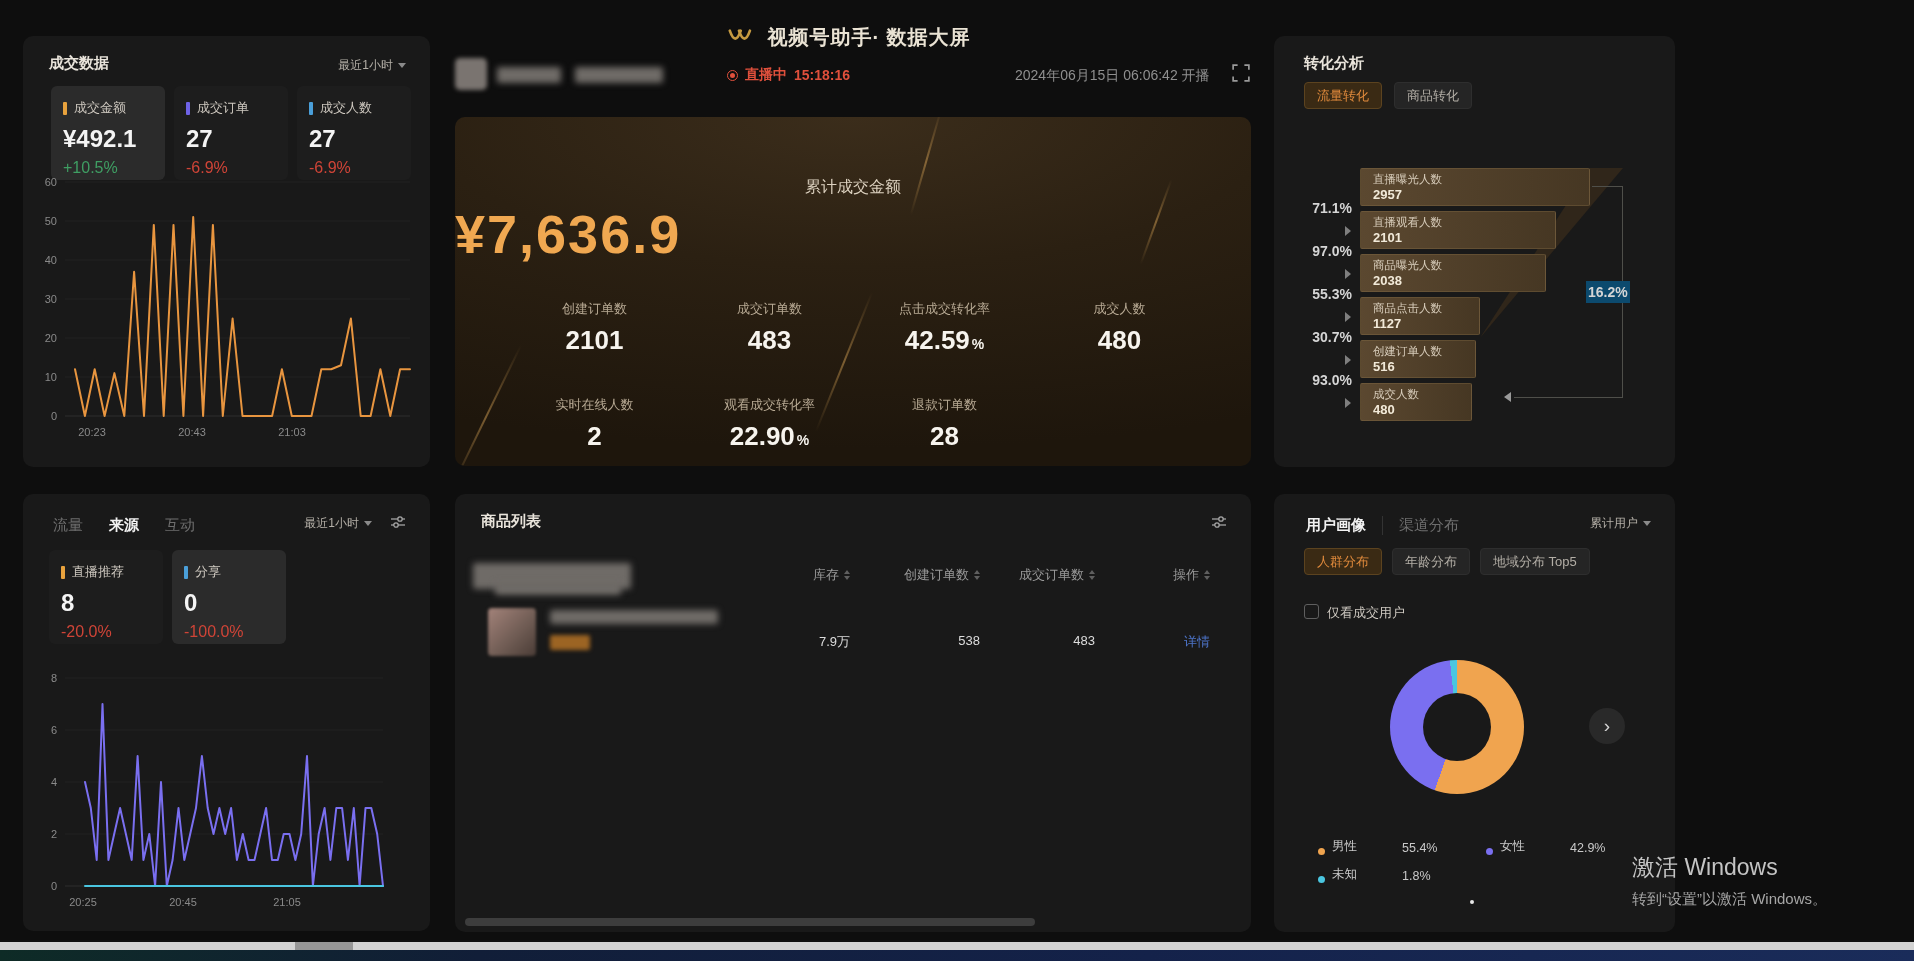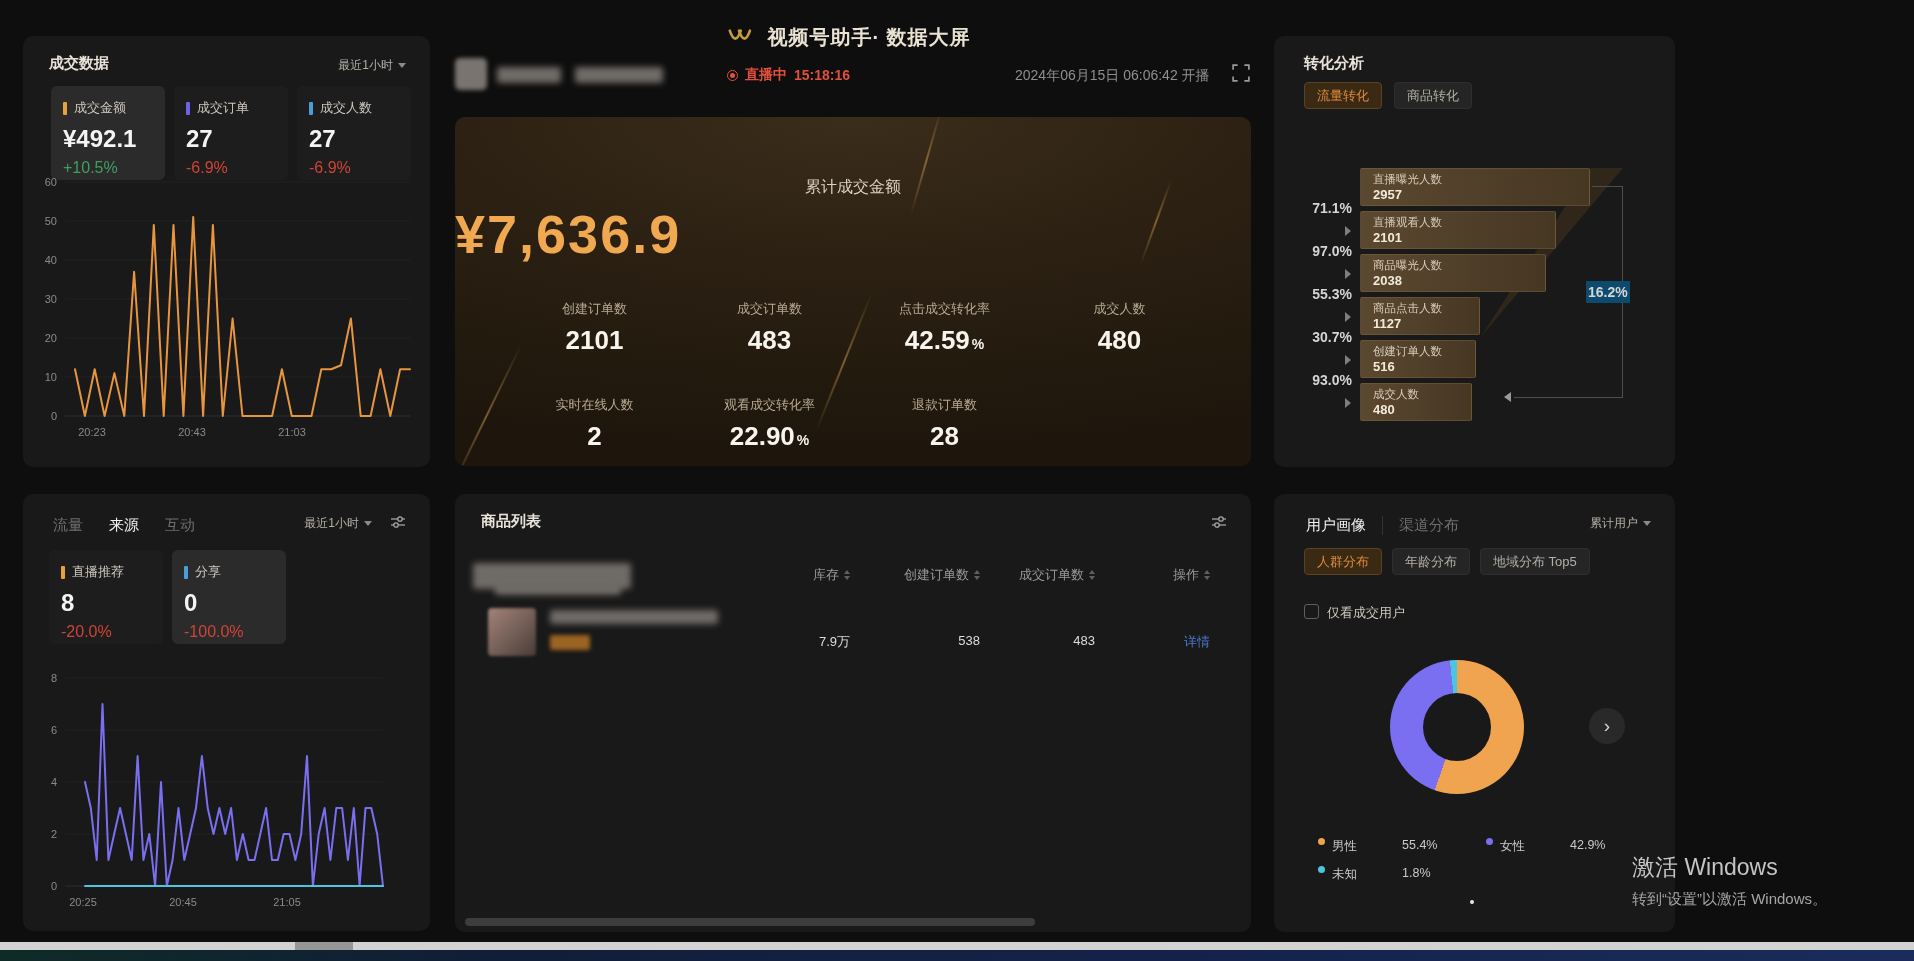--- a/index.html
+++ b/index.html
@@ -44,21 +44,21 @@
 .sum-amount{position:absolute;top:86px;width:100%;font-size:54px;font-weight:bold;color:#f0a851;letter-spacing:2px}
 #summary-stats{position:absolute;left:52px;top:183px;width:700px;display:grid;grid-template-columns:repeat(4,1fr);row-gap:40px}
 .stat{text-align:center}
 .slabel{font-size:13px;color:#b9ab95}
 .svalue{font-size:26px;font-weight:bold;color:#f7f4ee;margin-top:7px}
 .ssuffix{font-size:14px;margin-left:2px}
 .streak{position:absolute;width:2px;background:linear-gradient(180deg,rgba(232,176,92,0),#e8b05c,rgba(232,176,92,0));opacity:.45}
 
 .ttabs{position:absolute;display:flex;font-size:15px;align-items:center}
 .ttab{color:#6e6e6e;cursor:pointer}
-.ttab.on{color:#f2f2f2;font-weight:normal}
+.ttab.on{color:#f2f2f2;font-weight:bold}
 #traffic-tabs{left:30px;top:22px;gap:26px}
 #profile-tabs{left:32px;top:22px}
 #profile-tabs .ttab{padding-right:16px}
 #profile-tabs .ttab+.ttab{border-left:1px solid #333;padding-left:16px}
 .pills{position:absolute;display:flex;gap:12px}
 #funnel-tabs{left:30px;top:46px}
 #profile-subtabs{left:30px;top:54px;gap:10px}
 .pill{height:27px;padding:0 12px;display:flex;align-items:center;font-size:13px;border-radius:4px;background:#252525;color:#b3aea6;border:1px solid #2e2e2e;cursor:pointer}
 .pill.on{background:#3a2a14;color:#e08a3c;border-color:#5c431f}
 
@@ -88,21 +88,21 @@
 .prow-title-blur{left:95px;top:116px;width:168px;height:14px}
 .prow-tag-blur{left:95px;top:141px;width:40px;height:15px;background:#9c6423;filter:blur(2px)}
 .hscroll{position:absolute;left:10px;top:424px;width:570px;height:8px;border-radius:4px;background:#3d3d3d;cursor:pointer}
 
 .checkbox-row{position:absolute;left:30px;top:110px;display:flex;gap:8px;align-items:flex-start;font-size:13px;color:#cfcac2;cursor:pointer}
 .checkbox{width:15px;height:15px;border:1px solid #5f5f5f;border-radius:3px}
 #donut{position:absolute;left:116px;top:166px;width:134px;height:134px;border-radius:50%}
 #donut::after{content:'';position:absolute;inset:33px;background:#191919;border-radius:50%}
 .next-btn{position:absolute;left:315px;top:214px;width:36px;height:36px;border-radius:50%;background:rgba(255,255,255,.07);display:flex;align-items:center;justify-content:center;color:#d5d5d5;font-size:19px;cursor:pointer}
 #profile-legend{position:absolute;left:44px;top:344px;display:grid;grid-template-columns:168px 168px;row-gap:11px}
-.litem{display:flex;align-items:flex-start;font-size:12.5px;color:#c9c9c9;cursor:pointer}
+.litem{display:flex;align-items:flex-end;font-size:12.5px;color:#c9c9c9;cursor:pointer}
 .ldot{width:7px;height:7px;border-radius:50%;margin-right:7px}
 .llabel{width:70px}
 .carousel-dot{position:absolute;left:196px;top:406px;width:4px;height:4px;border-radius:50%;background:#e8e8e8}
 
 .slider-icon{position:absolute;right:24px;top:20px;cursor:pointer}
 .watermark{position:absolute;left:1632px;top:852px;z-index:50}
 .wm1{font-size:23px;color:#c4c4c4}
 .wm2{font-size:15px;color:#a6a6a6;margin-top:7px}
 .page-scrollbar{position:absolute;left:0;top:942px;width:1914px;height:8px;background:#d2d2d2}
 .page-thumb{position:absolute;left:295px;top:0;width:58px;height:8px;background:#969696}

